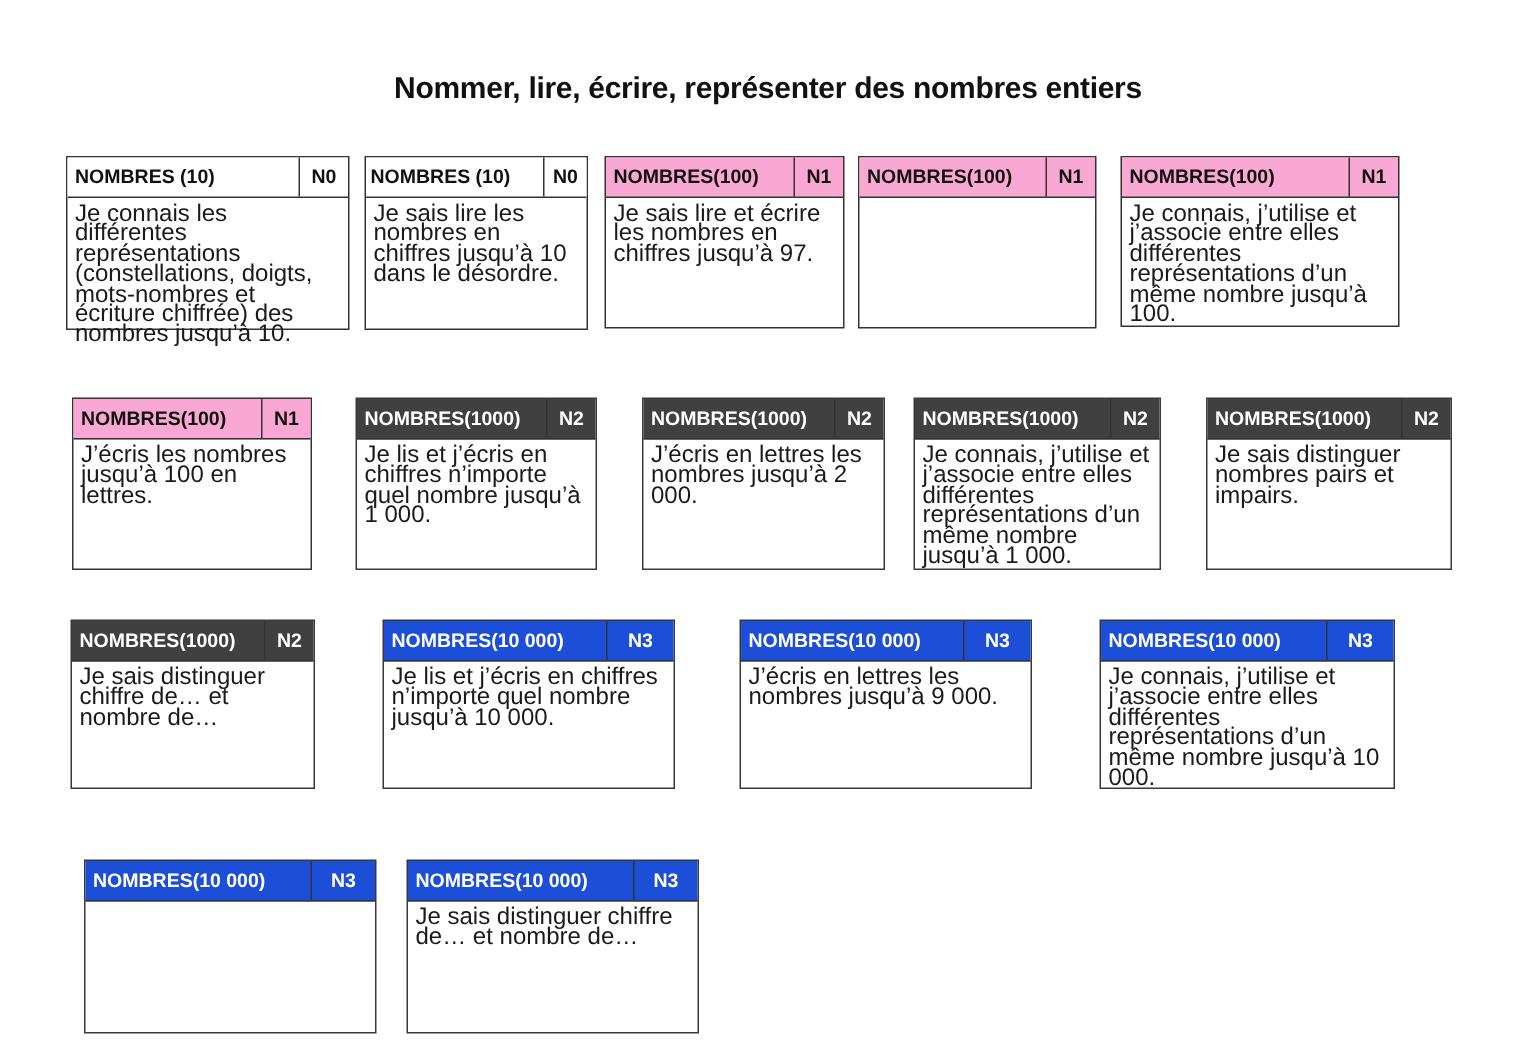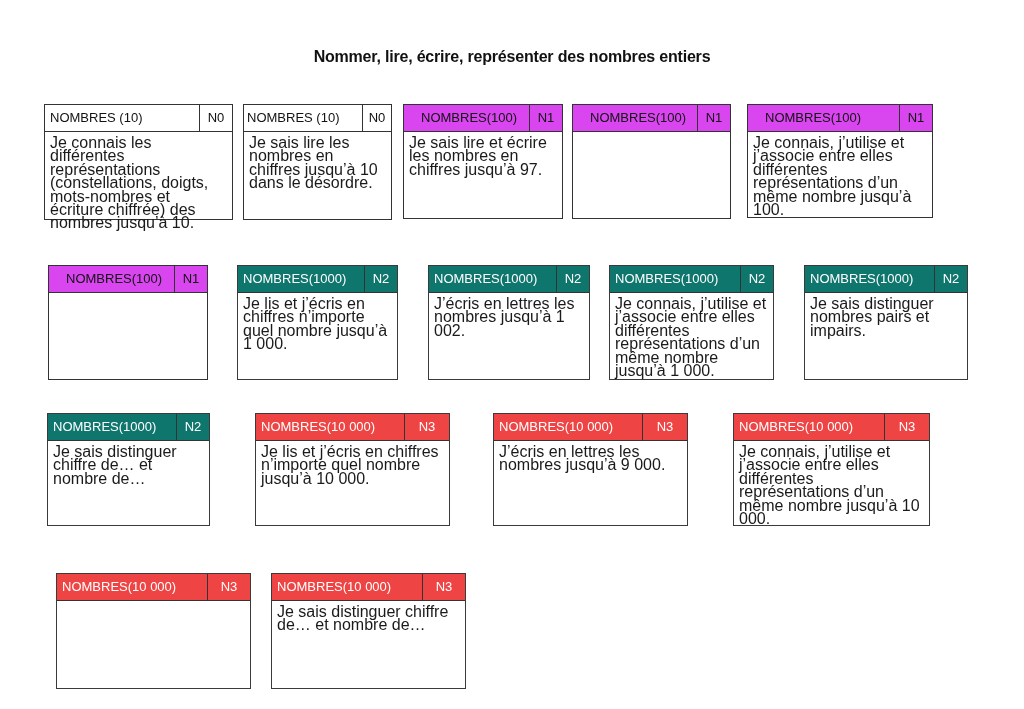--- a/index.html
+++ b/index.html
@@ -1,30 +1,30 @@
 <!DOCTYPE html>
 <html><head>
 <meta charset="utf-8">
 <style>
   html, body { margin: 0; padding: 0; background: #ffffff; }
   body { width: 1024px; height: 709px; position: relative; overflow: hidden;
          font-family: "Liberation Sans", sans-serif; color: #111; }
   .title { position: absolute; left: 0; width: 1024px; top: 48px; text-align: center;
-           font-size: 16px; font-weight: bold; letter-spacing: -0.2px; }
+           font-size: 20px; font-weight: bold; letter-spacing: -0.2px; }
   .card { position: absolute; box-sizing: border-box; border: 1.3px solid #333; background: #fff; }
   .card .hdr { display: flex; height: 27px; border-bottom: 1.3px solid #333; box-sizing: border-box; }
-  .card .hdr .name { flex: 1; padding: 0 5px; font-weight: normal; font-size: 13px; line-height: 26px;
+  .card .hdr .name { flex: 1; padding: 0 5px; font-weight: bold; font-size: 13px; line-height: 26px;
                      white-space: nowrap; overflow: hidden; border-right: 1.3px solid #333; }
-  .card .hdr .lvl { width: 32px; text-align: center; font-weight: normal; font-size: 13px; line-height: 26px; }
+  .card .hdr .lvl { width: 32px; text-align: center; font-weight: bold; font-size: 13px; line-height: 26px; }
   .card .body { padding: 4px 5px; font-size: 16px; line-height: 13.4px; color: #1a1a1a; }
   .card.n0 .hdr, .card.n1 .hdr { color: #111; }
   .card.n0 .hdr { background: #ffffff; }
-  .card.n1 .hdr { background: #d946ef; padding-left: 12px; }
-  .card.n2 .hdr { background: #0f766e; color: #ffffff; }
-  .card.n3 .hdr { background: #ef4444; color: #ffffff; }
+  .card.n1 .hdr { background: #f9a8d4; }
+  .card.n2 .hdr { background: #404040; color: #ffffff; }
+  .card.n3 .hdr { background: #1d4ed8; color: #ffffff; }
   .card.n3, .card.n2 { border-color: #3a3a3a; }
 </style>
 </head>
 <body>
 
 <div class="title">Nommer, lire, écrire, représenter des nombres entiers</div>
 
 <div class="card n0" style="left:44px;top:104px;width:189px;height:116px;">
   <div class="hdr">
     <div class="name">NOMBRES (10)</div>
@@ -62,36 +62,37 @@
     <div class="lvl">N1</div>
   </div>
   <div class="body">Je connais, j’utilise et j’associe entre elles différentes représentations d’un même nombre jusqu’à 100.</div>
 </div>
 
 <div class="card n1" style="left:48px;top:265px;width:160px;height:115px;">
   <div class="hdr">
     <div class="name">NOMBRES(100)</div>
     <div class="lvl">N1</div>
   </div>
+  <div class="body">J’écris les nombres jusqu’à 100 en lettres.</div>
 </div>
 
 <div class="card n2" style="left:237px;top:265px;width:161px;height:115px;">
   <div class="hdr">
     <div class="name">NOMBRES(1000)</div>
     <div class="lvl">N2</div>
   </div>
   <div class="body">Je lis et j’écris en chiffres n’importe quel nombre jusqu’à 1 000.</div>
 </div>
 
 <div class="card n2" style="left:428px;top:265px;width:162px;height:115px;">
   <div class="hdr">
     <div class="name">NOMBRES(1000)</div>
     <div class="lvl">N2</div>
   </div>
-  <div class="body">J’écris en lettres les nombres jusqu’à 1 002.</div>
+  <div class="body">J’écris en lettres les nombres jusqu’à 2 000.</div>
 </div>
 
 <div class="card n2" style="left:609px;top:265px;width:165px;height:115px;">
   <div class="hdr">
     <div class="name">NOMBRES(1000)</div>
     <div class="lvl">N2</div>
   </div>
   <div class="body">Je connais, j’utilise et j’associe entre elles différentes représentations d’un même nombre jusqu’à 1 000.</div>
 </div>
 

